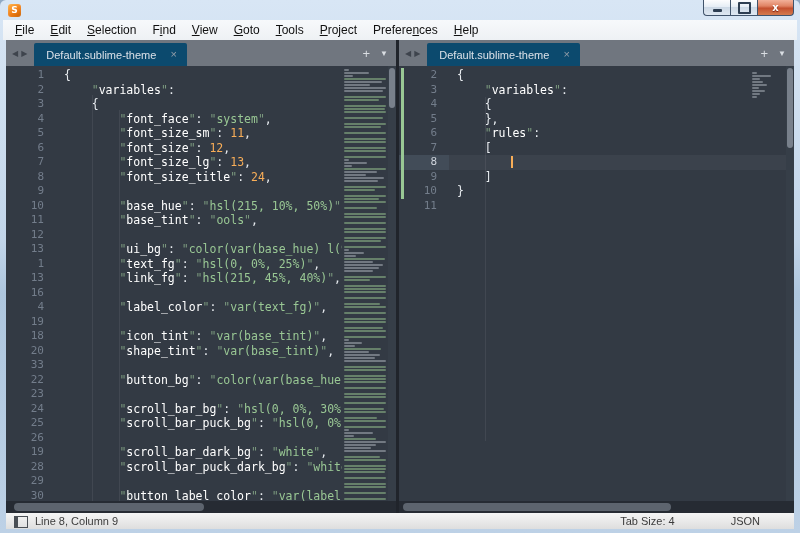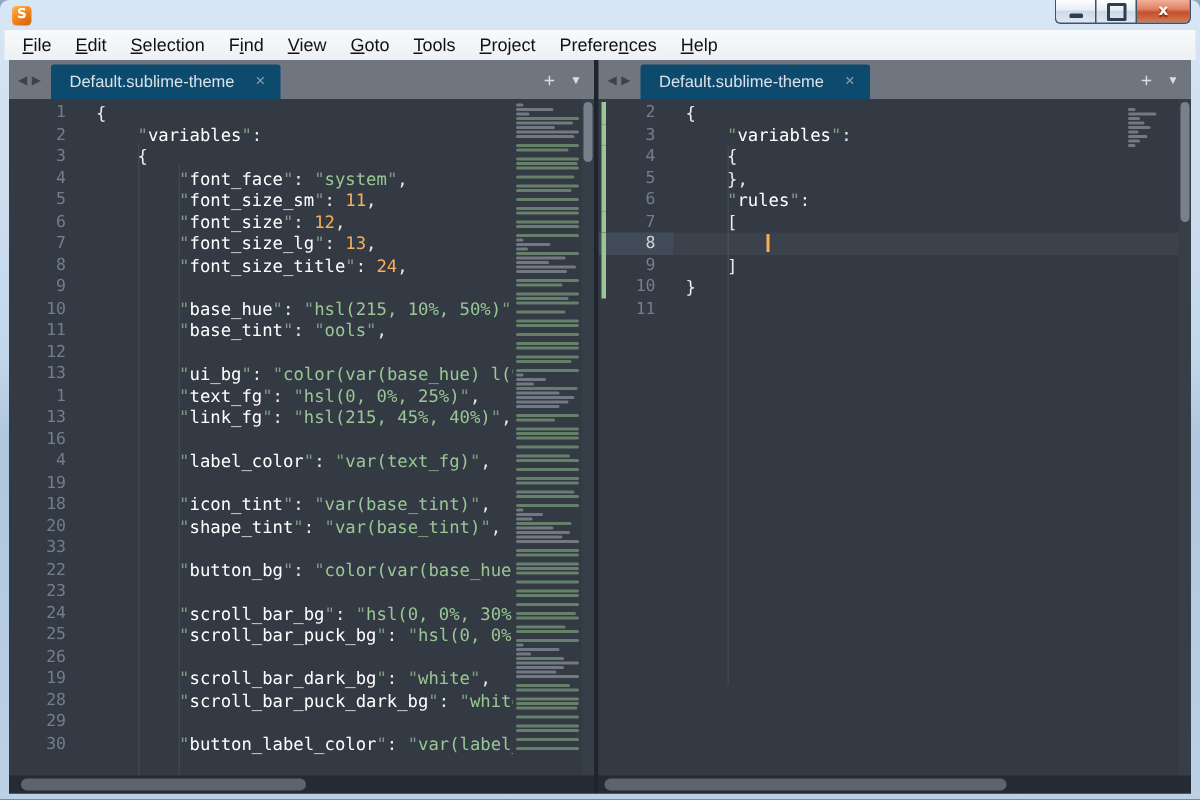--- a/index.html
+++ b/index.html
@@ -422,15 +422,25 @@
               <div class="vthumb"></div>
             </div>
         </div>
         <div class="hscroll">
             <div class="hthumb"></div>
           </div>
       </div>
 
     </div>
 
+    <div class="statusbar">
+      <div class="status-icon">
+        <div class="bar"></div>
+          <div class="frame"></div>
+      </div>
+      <span class="status-pos">Line 8, Column 9</span>
+      <span class="status-spacer"></span>
+      <span class="status-tabsize">Tab Size: 4</span>
+      <span class="status-syntax">JSON</span>
+    </div>
   </div>
 
 </div>
 
 </body></html>

